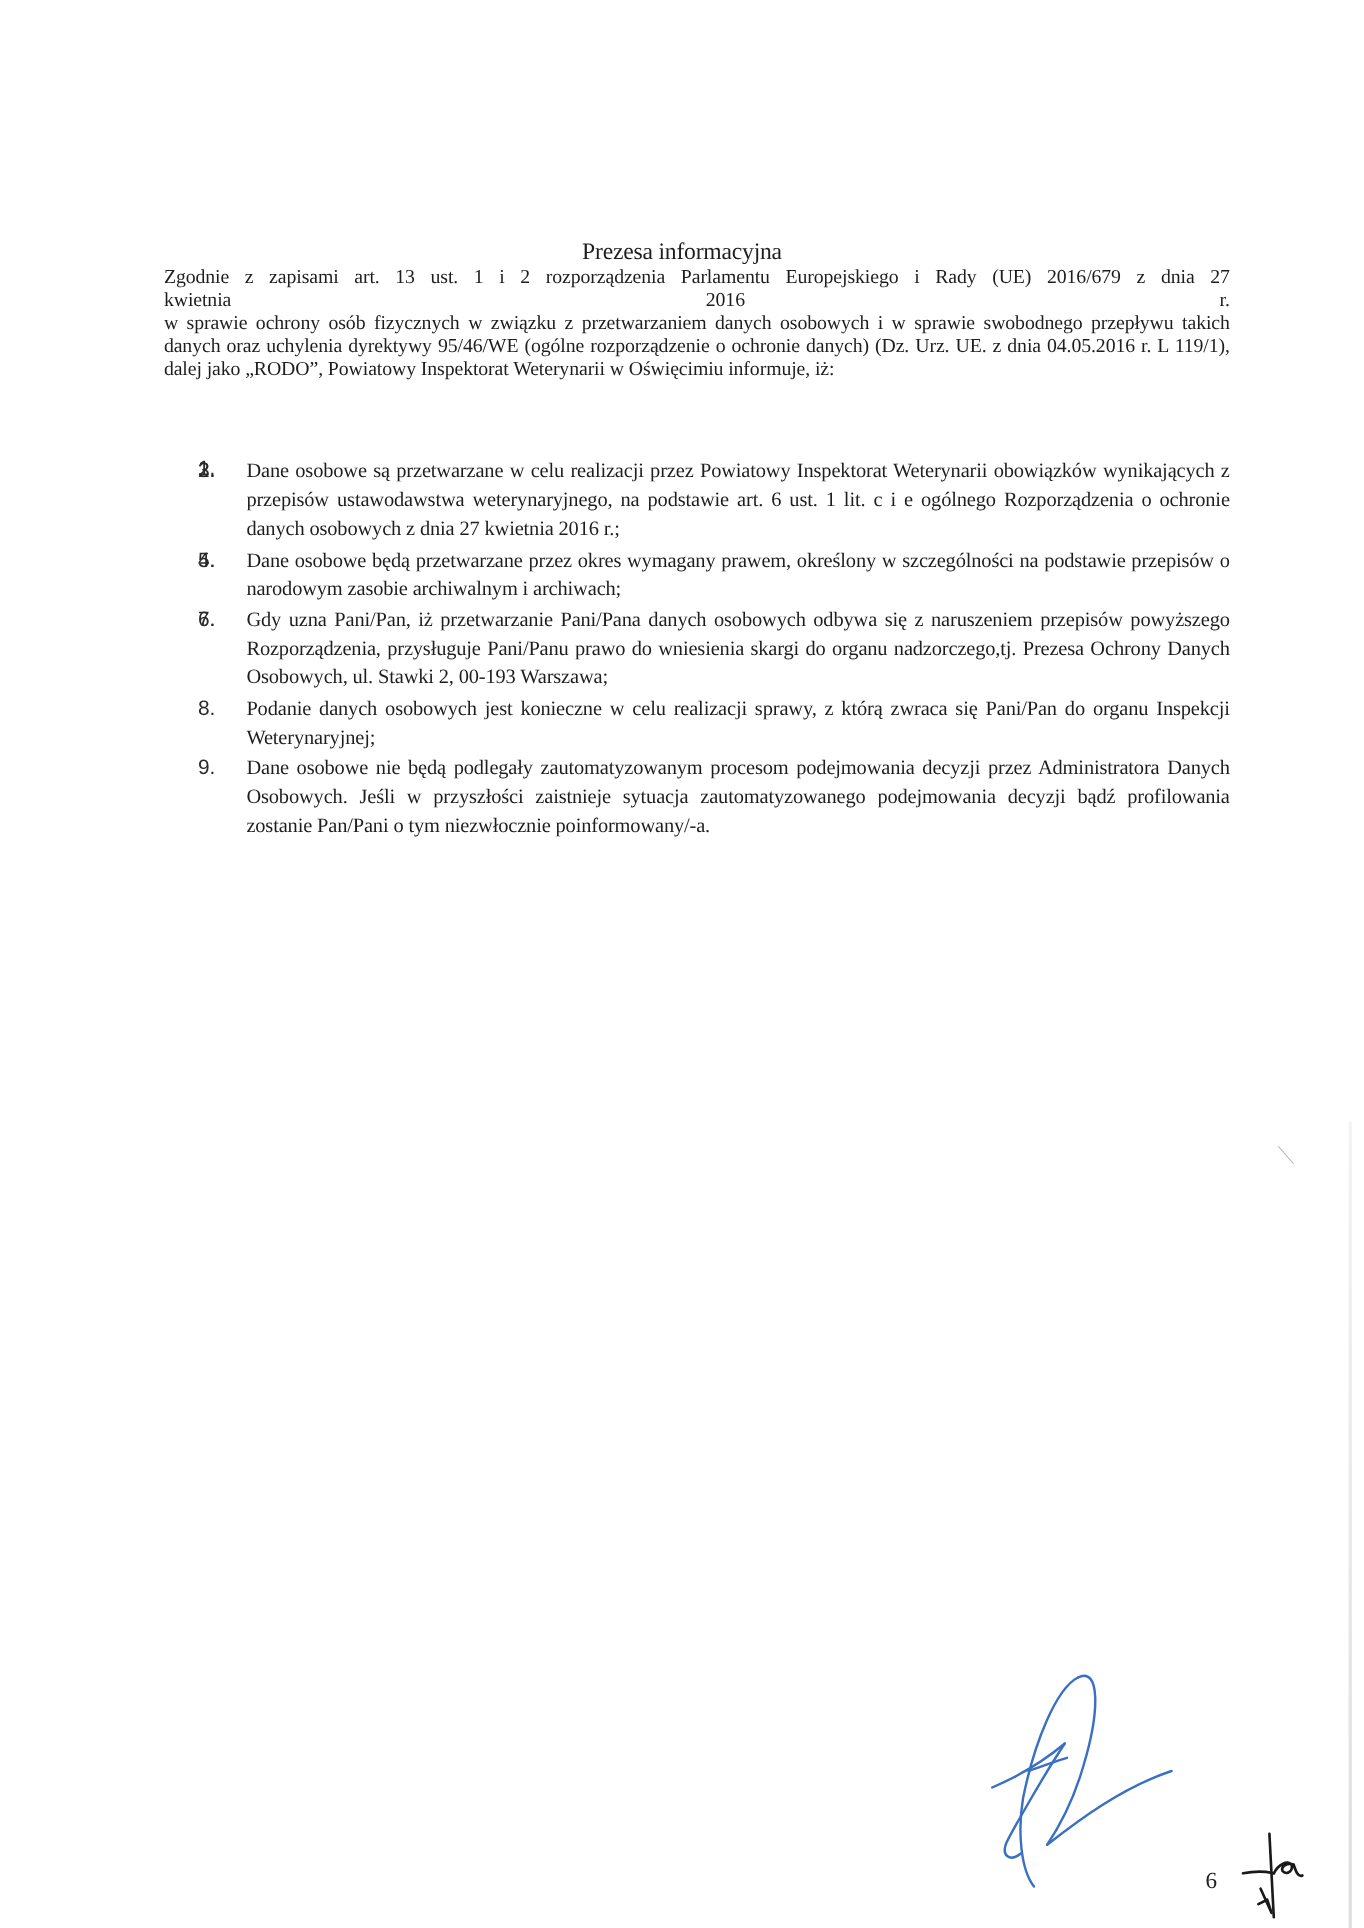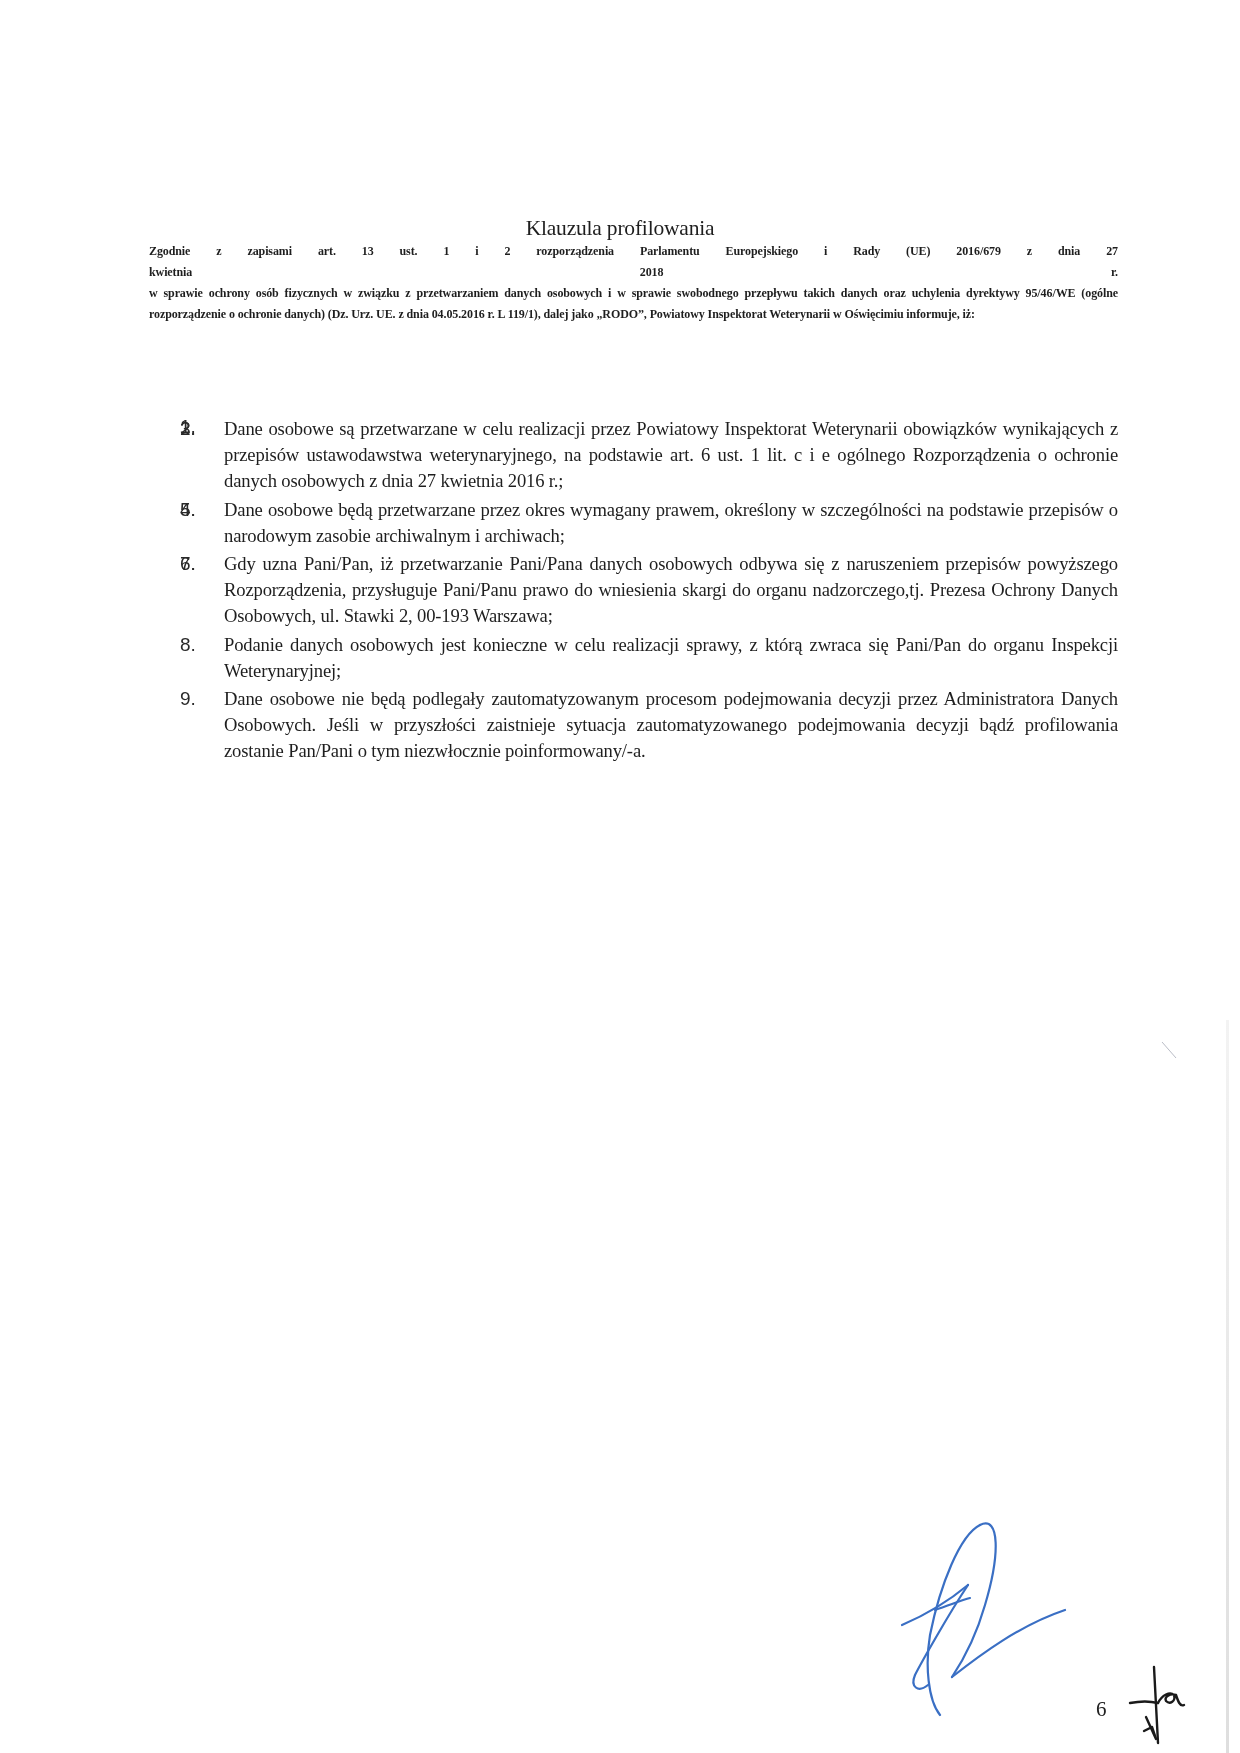--- a/index.html
+++ b/index.html
@@ -4,46 +4,46 @@
 <style>
   html, body { margin: 0; padding: 0; background: #ffffff; }
   body { width: 1240px; height: 1753px; position: relative; overflow: hidden;
          font-family: "Liberation Serif", "DejaVu Serif", serif; color: #1e1e1e; }
   .page { position: absolute; left: 0; top: 0; width: 1240px; height: 1753px; background: #fff; }
   .right-edge { position: absolute; left: 1226px; top: 1020px; width: 3px; height: 733px;
                 background: linear-gradient(#f3f3f3, #dedede); }
   .title { position: absolute; left: 0; width: 1240px; top: 216px; text-align: center;
            font-size: 21.5px; letter-spacing: -0.2px; }
   .intro { position: absolute; left: 149px; width: 969px; top: 241px;
-           font-size: 12px; line-height: 21px; text-align: justify; letter-spacing: -0.1px; font-weight: bold; }
+           font-size: 18px; line-height: 21px; text-align: justify; letter-spacing: -0.1px; }
   .intro .line { display: block; }
   .intro .justify-line { text-align: justify; text-align-last: justify; }
   .list { position: absolute; left: 180px; width: 938px; top: 414px; margin: 0; padding: 0; list-style: none; }
   .item { position: relative; padding-left: 44px; font-size: 18.6px; line-height: 26.2px;
           text-align: justify; margin-bottom: 2px; letter-spacing: -0.15px; }
   .num { position: absolute; left: 0; top: 0; font-family: "Liberation Sans", "DejaVu Sans", sans-serif;
          font-size: 19px; color: #2a2a2a; }
   .signature { position: absolute; left: 890px; top: 1515px; width: 180px; height: 220px; }
   .page-number { position: absolute; left: 1096px; top: 1697px; font-size: 21px; color: #222; }
   .initials { position: absolute; left: 1128px; top: 1665px; width: 60px; height: 82px; }
   .tick-mark { position: absolute; left: 1160px; top: 1040px; width: 20px; height: 22px; }
 </style>
 </head>
 <body>
 
 <div class="page">
   <div class="right-edge"></div>
 
-  <div class="title">Klauzula profilowania</div>
+  <div class="title">Prezesa informacyjna</div>
 
   <div class="intro">
     <span class="line justify-line">Zgodnie z zapisami art. 13 ust. 1 i 2 rozporządzenia Parlamentu Europejskiego i Rady (UE) 2016/679 z dnia 27</span>
     <span class="line" style="display:flex;justify-content:space-between;">
       <span>kwietnia</span>
-      <span>2018</span>
+      <span>2016</span>
       <span>r.</span>
     </span>
     <span class="line">w sprawie ochrony osób fizycznych w związku z przetwarzaniem danych osobowych  i w sprawie swobodnego przepływu takich danych oraz uchylenia dyrektywy 95/46/WE (ogólne rozporządzenie  o ochronie danych) (Dz. Urz. UE. z dnia 04.05.2016 r. L 119/1), dalej jako „RODO”, Powiatowy Inspektorat Weterynarii w Oświęcimiu informuje, iż:</span>
   </div>
 
   <ol class="list">
     <li class="item">
       <span class="num">1.</span>
     </li>
     <li class="item">

